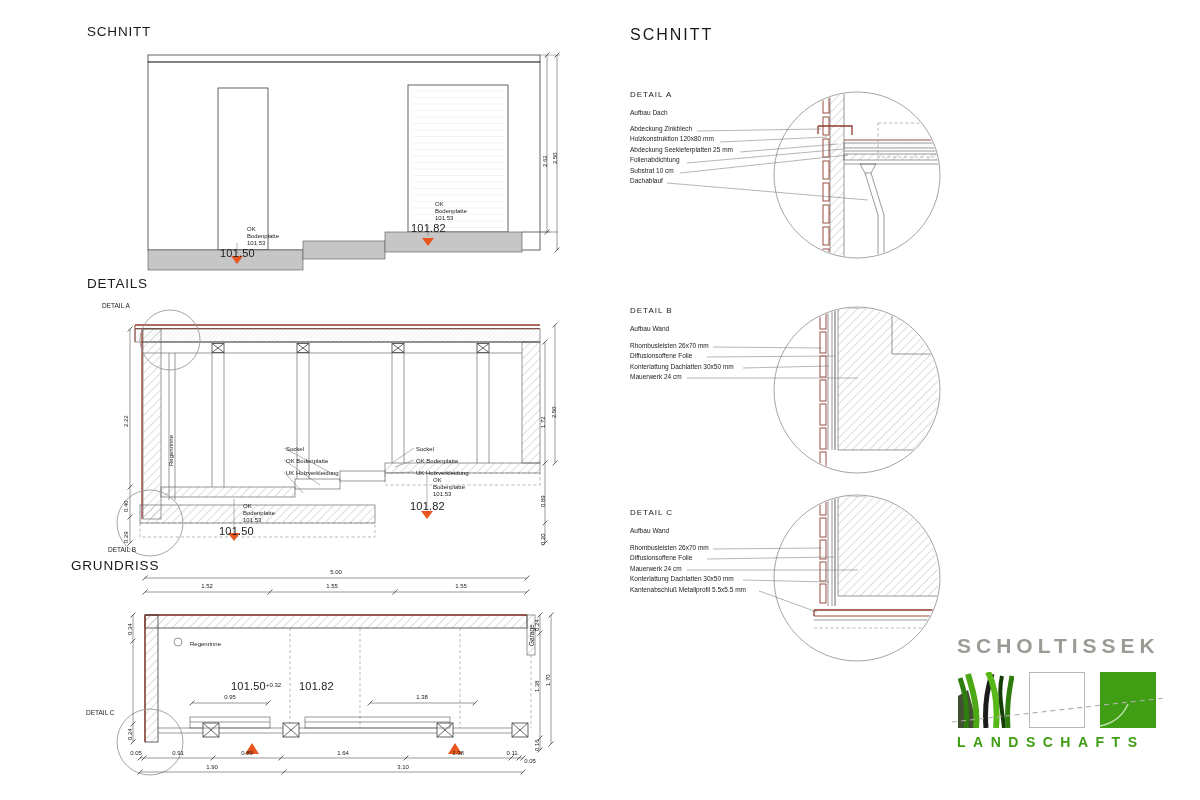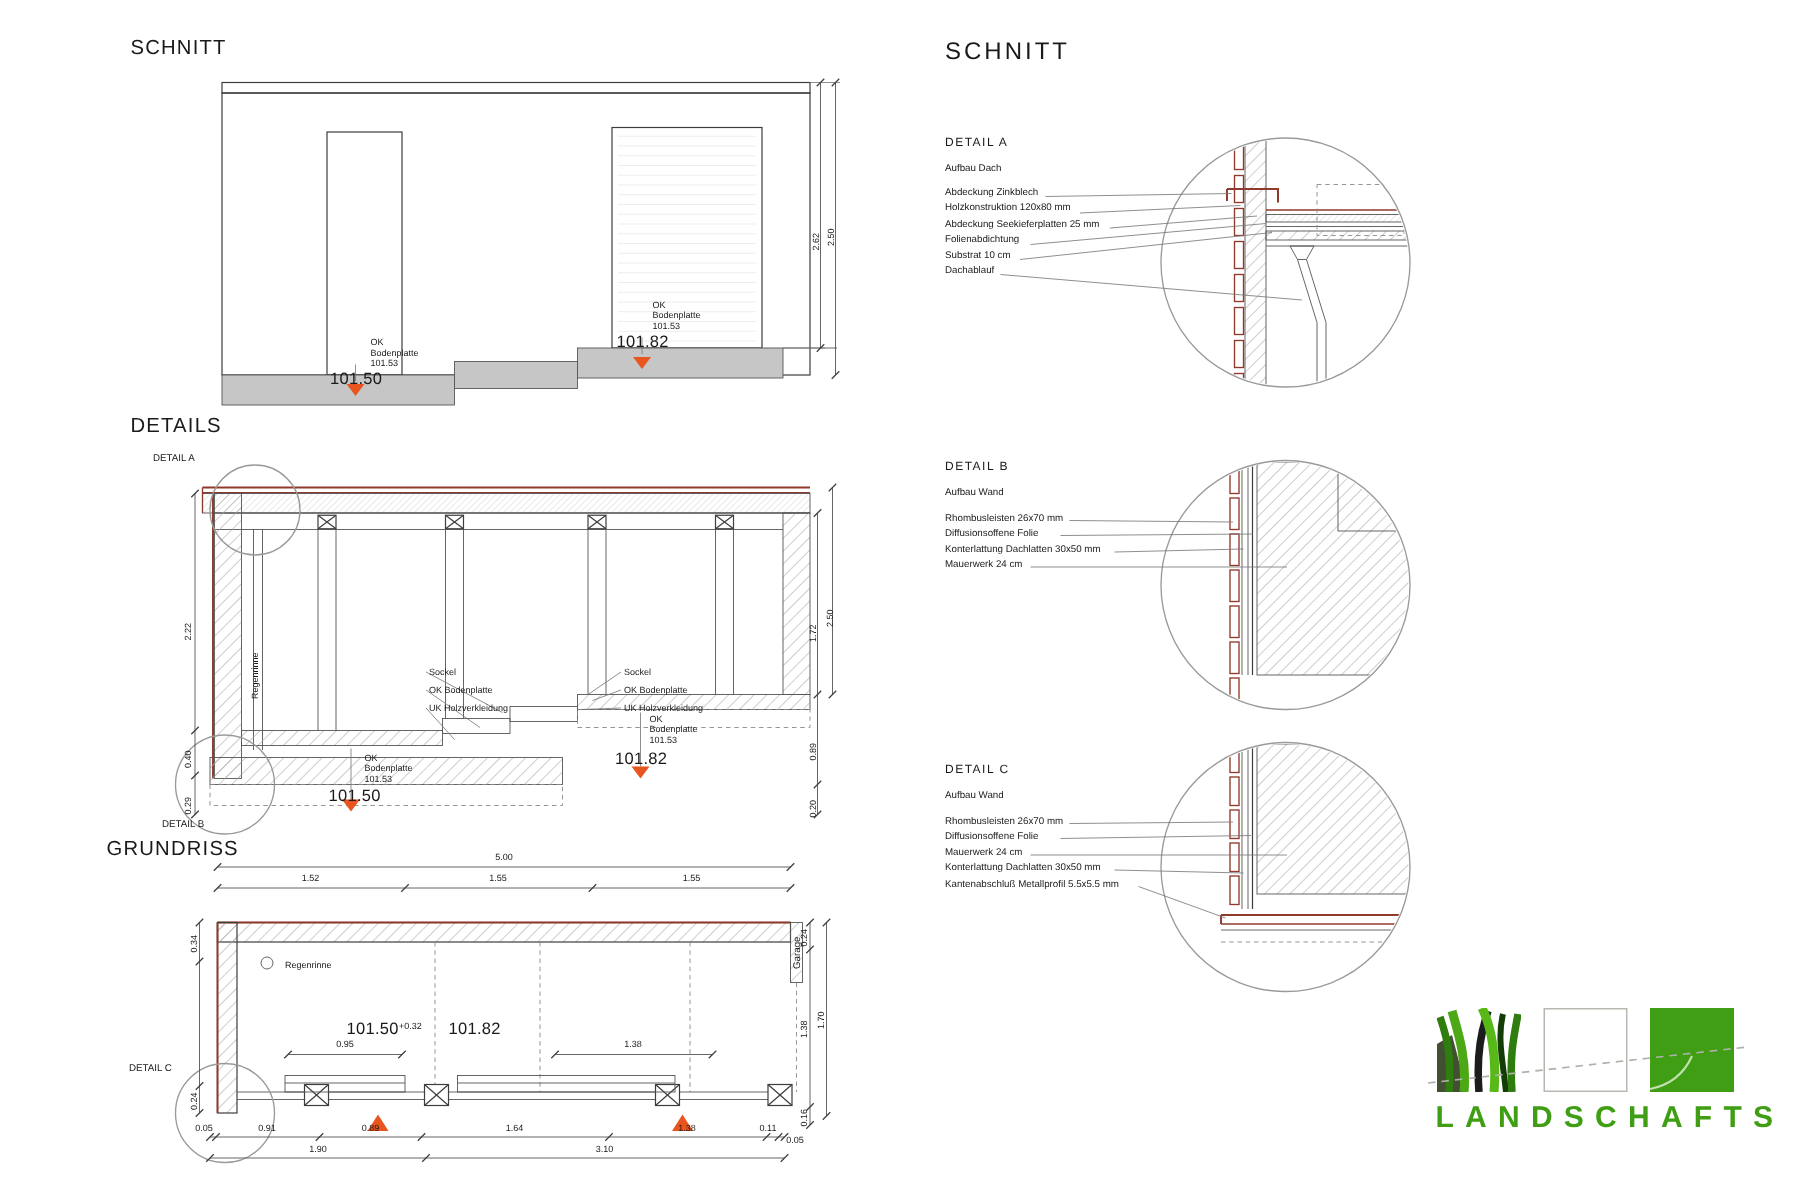--- a/index.html
+++ b/index.html
@@ -15,21 +15,21 @@
   .b{font-weight:normal;font-size:11px;letter-spacing:.2px;}
   .ctr{transform:translateX(-50%);}
   .rot{transform:rotate(-90deg);transform-origin:0 0;}
   .note3{font-size:6px;line-height:7.2px;}
   .note3 div{height:7.2px;}
   .callouts{font-size:6px;}
   .callouts div{height:11.8px;}
   .d-items{font-size:6.5px;color:#222;}
   .d-items div{height:10.4px;line-height:9px;}
   .logo-name{font-size:21px;font-weight:bold;letter-spacing:5px;color:var(--logo-gray);}
-  .logo-line{font-size:20px;font-weight:bold;letter-spacing:7.5px;color:var(--logo-green);}
+  .logo-line{font-size:14px;font-weight:bold;letter-spacing:7.5px;color:var(--logo-green);}
   .sq{position:absolute;width:56px;height:56px;z-index:1;}
   .sq2{border:1px solid #b8b8b0;background:#fff;box-sizing:border-box;}
   
   .ln{stroke:#555;stroke-width:.6;fill:none;}
   .lnT{stroke:#3d3d3d;stroke-width:.8;fill:none;}
   .red{stroke:var(--accent-red);stroke-width:1.3;fill:none;}
   .red2{stroke:var(--accent-red);stroke-width:.9;fill:none;}
   .dash{stroke:#8a8a8a;stroke-width:.6;fill:none;stroke-dasharray:3,2.5;}
   .circ{stroke:#9a9a9a;stroke-width:.9;fill:none;}
   .lead{stroke:#777;stroke-width:.55;fill:none;}
@@ -501,20 +501,21 @@
     <circle cx="229" cy="90" r="83" class="circ"></circle>
     <g class="lead">
       <line x1="85" y1="61" x2="194" y2="60"></line>
       <line x1="79" y1="71" x2="206" y2="69"></line>
       <line x1="59" y1="82" x2="230" y2="82"></line>
       <line x1="115" y1="92" x2="201" y2="94"></line>
       <line x1="131" y1="103" x2="189" y2="124"></line>
     </g>
   </svg>
 
+  <div class="lbl logo-name" style="left:957px;top:634px">SCHOLTISSEK</div>
 
   <div class="sq" style="left:958px;top:672px">
     <svg width="56" height="56" viewBox="0 0 56 56" style="left:0;top:0">
       <rect width="56" height="56" fill="#fff"></rect>
       <polygon points="0,56 20,56 10,18 0,24" fill="#22300f" opacity="0.85"></polygon>
       <path d="M8,56 C10,30 6,18 2,6" stroke="#2e7d0e" stroke-width="5" fill="none"></path>
       <path d="M18,56 C20,34 14,16 10,2" stroke="#4ca814" stroke-width="6" fill="none"></path>
       <path d="M28,56 C26,30 30,14 34,2" stroke="#1c1c1c" stroke-width="5" fill="none"></path>
       <path d="M38,56 C40,32 36,12 30,0" stroke="#57b818" stroke-width="6" fill="none"></path>
       <path d="M46,56 C44,36 40,20 44,4" stroke="#143d06" stroke-width="4" fill="none"></path>

